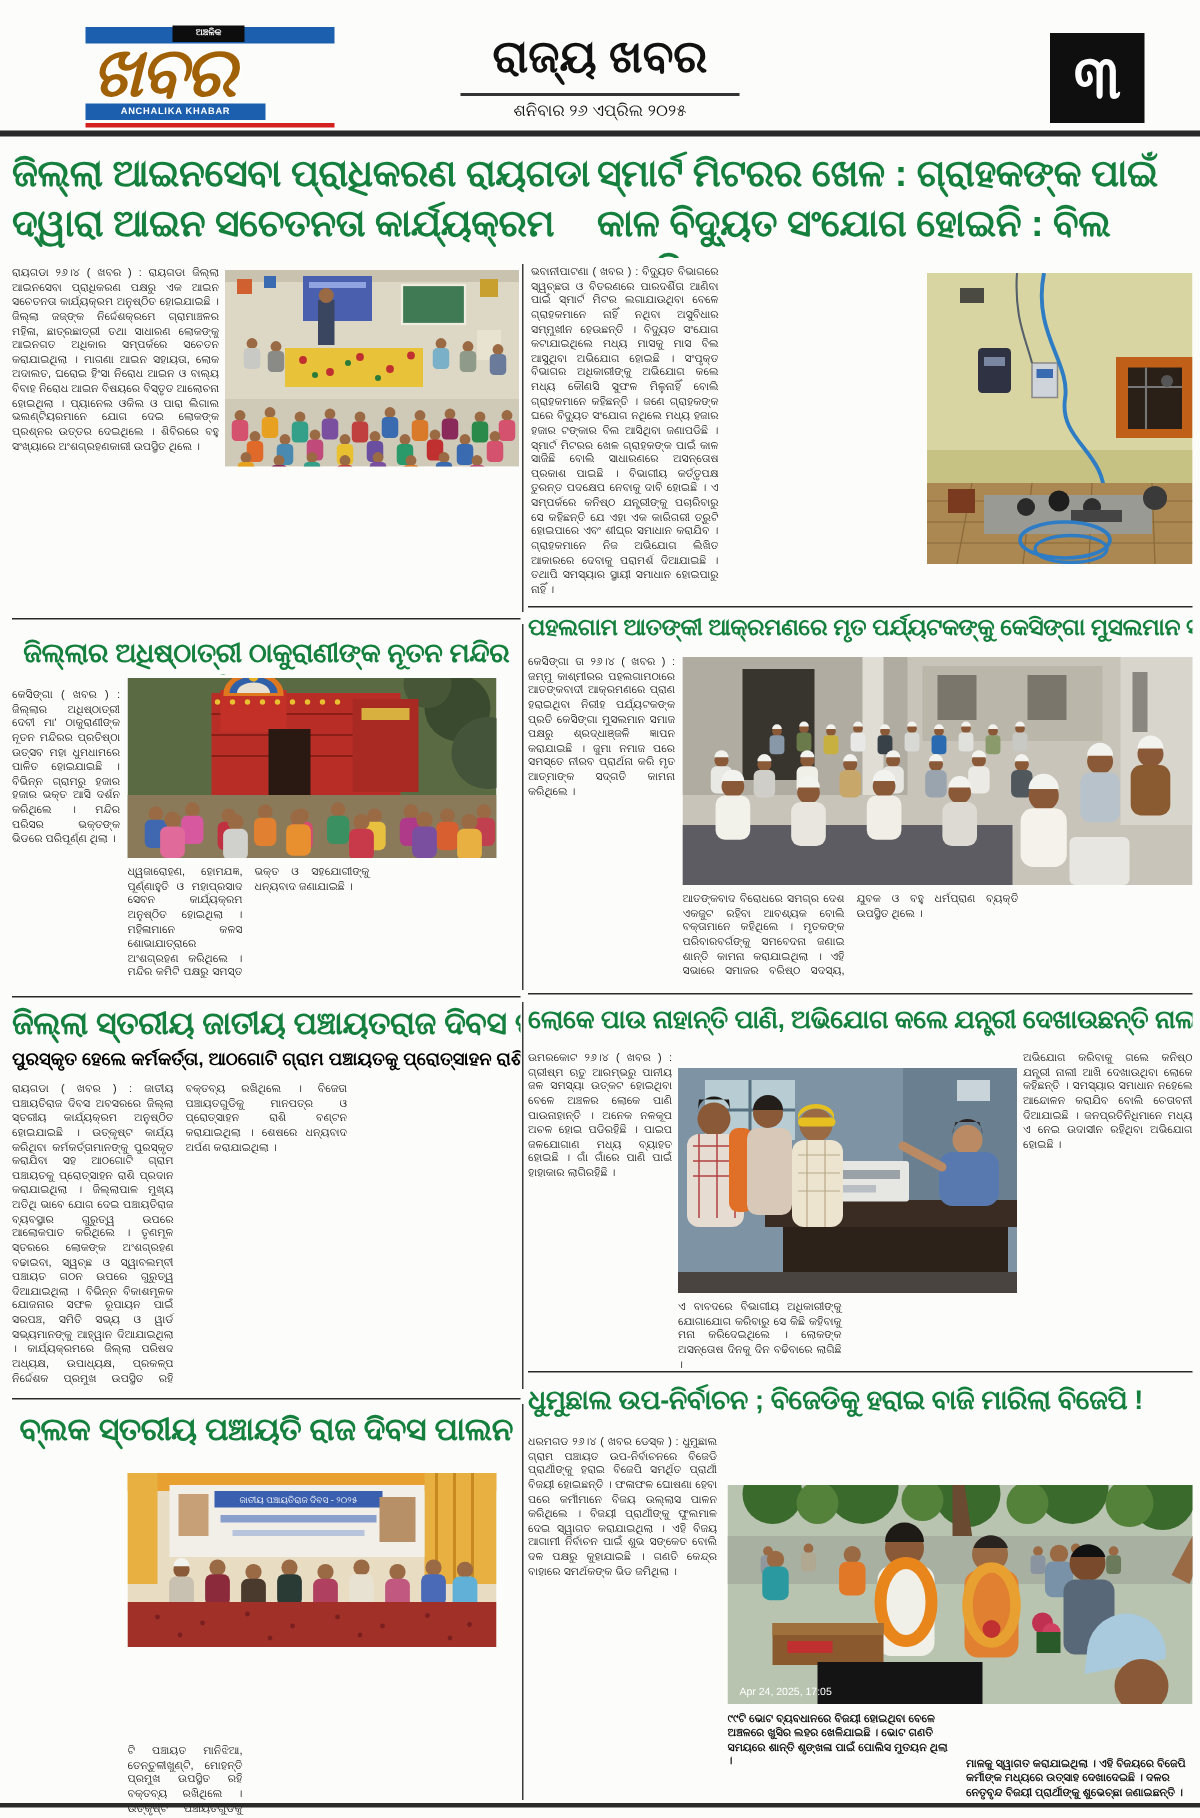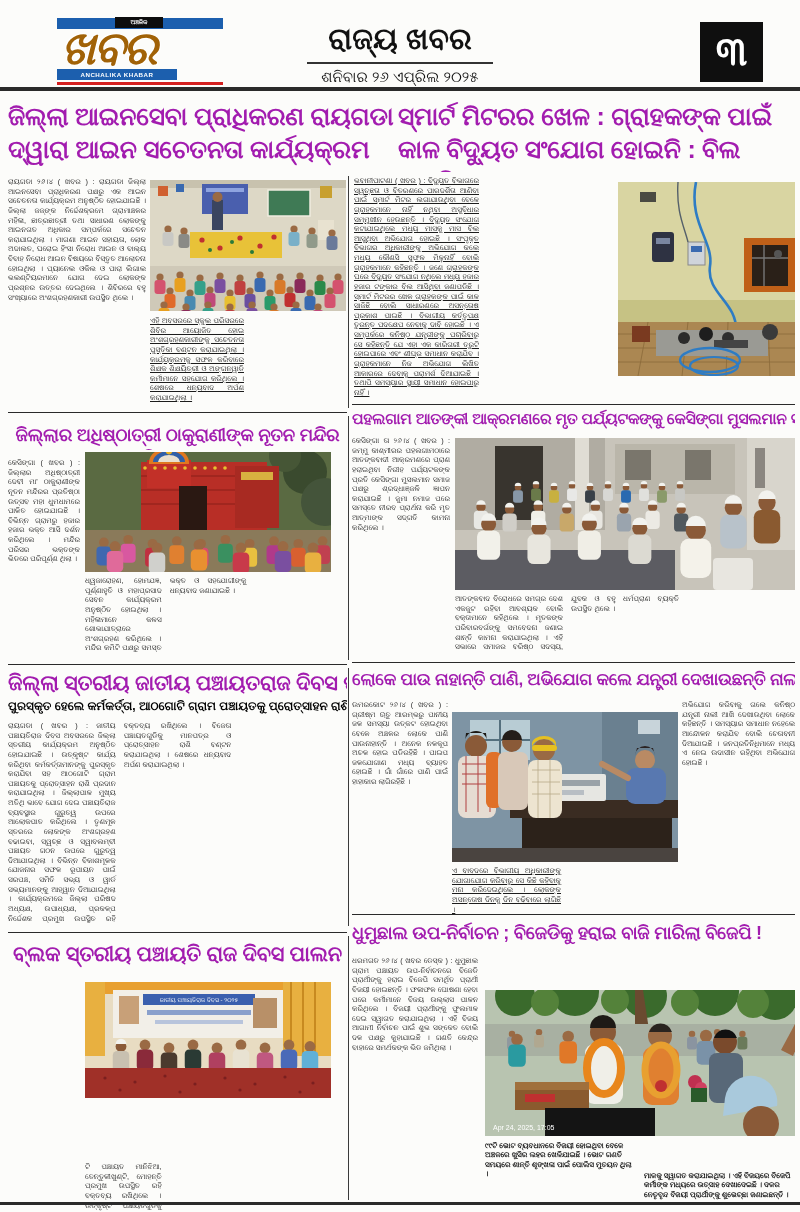--- a/index.html
+++ b/index.html
@@ -1,35 +1,35 @@
 <!DOCTYPE html>
 <html><head>
 <meta charset="utf-8">
 <style>
   html,body{margin:0;padding:0;background:#777;}
   .page{position:relative;width:800px;height:1212px;margin:0 auto;background:#fcfcfa;
         font-family:"Liberation Sans","DejaVu Sans",sans-serif;color:#111;overflow:hidden;}
   .abs{position:absolute;}
-  .headline{font-weight:800;color:#a21caf;line-height:1.3;letter-spacing:-.3px;overflow:hidden;}
+  .headline{font-weight:800;color:#15803d;line-height:1.3;letter-spacing:-.3px;overflow:hidden;}
   .subhead{font-weight:700;color:#000;overflow:hidden;}
   .body-text{font-size:7.3px;line-height:1.32;text-align:justify;color:#1c1c1c;overflow:hidden;word-break:break-word;}
-  .cols-2{column-count:2;column-gap:8px;column-fill:auto;text-decoration:underline;}
+  .cols-2{column-count:2;column-gap:8px;column-fill:auto;}
   .cols-3{column-count:3;column-gap:8px;column-fill:auto;}
   .caption{font-size:7.3px;line-height:1.3;font-weight:700;color:#111;overflow:hidden;}
   .hrule{background:#2a2a2a;}
   .vrule{background:#3a3a3a;width:1px;}
   .photo{display:block;}
   
   .logo-red{font-weight:800;font-style:italic;font-size:46px;color:#a16207;letter-spacing:-2px;
             text-shadow:1px 1px 0 #fff,-1px -1px 0 #fff;line-height:1;}
   .logo-bar{background:#1c5fae;}
   .logo-topbox{background:#0d0d0d;color:#fff;font-size:6px;font-weight:700;text-align:center;line-height:11px;}
   .logo-sub{color:#fff;font-size:6.2px;font-weight:700;letter-spacing:.5px;line-height:11px;text-align:center;}
   .mast-title{font-weight:800;font-size:30px;text-align:center;letter-spacing:0;}
-  .mast-date{font-size:15px;text-align:center;color:#111;}
+  .mast-date{font-size:11px;text-align:center;color:#111;}
   .pagebox{background:#0f0f0f;color:#fff;font-size:40px;font-weight:700;display:flex;align-items:center;justify-content:center;}
 </style>
 </head>
 <body>
 
 <div class="page">
 
   <svg width="0" height="0" style="position:absolute">
     <defs>
       <g id="fig">
@@ -115,21 +115,20 @@
     <use href="#fig" x="14" y="128" color="#e8a020"></use>
       <use href="#fig" x="36" y="130" color="#8a2a5a"></use>
       <use href="#fig" x="58" y="128" color="#35a08a"></use>
       <use href="#fig" x="80" y="130" color="#c04040"></use>
       <use href="#fig" x="102" y="128" color="#7a4fa0"></use>
       <use href="#fig" x="124" y="130" color="#d87a2a"></use>
       <use href="#fig" x="146" y="128" color="#3a6ab0"></use>
       <use href="#fig" x="168" y="130" color="#c04a7a"></use>
   </svg>
 
-  <div class="abs body-text cols-2" style="left:150px;top:316px;width:196px;height:92px;">ଏହି ଅବସରରେ ସ୍କୁଲ ପରିସରରେ ଶିବିର ଆୟୋଜିତ ହୋଇ ଅଂଶଗ୍ରହଣକାରୀଙ୍କୁ ସଚେତନତା ପୁସ୍ତିକା ବଣ୍ଟନ କରାଯାଇଥିଲା । କାର୍ଯ୍ୟକ୍ରମକୁ ସଫଳ କରିବାରେ ଶିକ୍ଷକ ଶିକ୍ଷୟିତ୍ରୀ ଓ ଅଙ୍ଗନୱାଡି କର୍ମୀମାନେ ସହଯୋଗ କରିଥିଲେ । ଶେଷରେ ଧନ୍ୟବାଦ ଅର୍ପଣ କରାଯାଇଥିଲା ।</div>
 
   <div class="abs vrule" style="left:348px;top:176px;height:232px;"></div>
   <div class="abs headline" style="left:398px;top:100px;width:398px;height:72px;font-size:25px;">ସ୍ମାର୍ଟ ମିଟରର ଖେଳ : ଗ୍ରାହକଙ୍କ ପାଇଁ କାଳ ବିଦ୍ୟୁତ ସଂଯୋଗ ହୋଇନି : ବିଲ ଆସୁଛି</div>
   <div class="abs body-text cols-2" style="left:354px;top:176px;width:258px;height:232px;">ଭବାନୀପାଟଣା ( ଖବର ) : ବିଦ୍ୟୁତ ବିଭାଗରେ ସ୍ୱଚ୍ଛତା ଓ ବିତରଣରେ ପାରଦର୍ଶିତା ଆଣିବା ପାଇଁ ସ୍ମାର୍ଟ ମିଟର ଲଗାଯାଉଥିବା ବେଳେ ଗ୍ରାହକମାନେ ନାହିଁ ନଥିବା ଅସୁବିଧାର ସମ୍ମୁଖୀନ ହେଉଛନ୍ତି । ବିଦ୍ୟୁତ ସଂଯୋଗ କଟାଯାଇଥିଲେ ମଧ୍ୟ ମାସକୁ ମାସ ବିଲ ଆସୁଥିବା ଅଭିଯୋଗ ହୋଇଛି । ସଂପୃକ୍ତ ବିଭାଗର ଅଧିକାରୀଙ୍କୁ ଅଭିଯୋଗ କଲେ ମଧ୍ୟ କୌଣସି ସୁଫଳ ମିଳୁନାହିଁ ବୋଲି ଗ୍ରାହକମାନେ କହିଛନ୍ତି । ଜଣେ ଗ୍ରାହକଙ୍କ ଘରେ ବିଦ୍ୟୁତ ସଂଯୋଗ ନଥିଲେ ମଧ୍ୟ ହଜାର ହଜାର ଟଙ୍କାର ବିଲ ଆସିଥିବା ଜଣାପଡିଛି । ସ୍ମାର୍ଟ ମିଟରର ଖେଳ ଗ୍ରାହକଙ୍କ ପାଇଁ କାଳ ସାଜିଛି ବୋଲି ସାଧାରଣରେ ଅସନ୍ତୋଷ ପ୍ରକାଶ ପାଇଛି । ବିଭାଗୀୟ କର୍ତ୍ତୃପକ୍ଷ ତୁରନ୍ତ ପଦକ୍ଷେପ ନେବାକୁ ଦାବି ହୋଇଛି । ଏ ସମ୍ପର୍କରେ କନିଷ୍ଠ ଯନ୍ତ୍ରୀଙ୍କୁ ପଚାରିବାରୁ ସେ କହିଛନ୍ତି ଯେ ଏହା ଏକ କାରିଗରୀ ତ୍ରୁଟି ହୋଇପାରେ ଏବଂ ଶୀଘ୍ର ସମାଧାନ କରାଯିବ । ଗ୍ରାହକମାନେ ନିଜ ଅଭିଯୋଗ ଲିଖିତ ଆକାରରେ ଦେବାକୁ ପରାମର୍ଶ ଦିଆଯାଇଛି । ତଥାପି ସମସ୍ୟାର ସ୍ଥାୟୀ ସମାଧାନ ହୋଇପାରୁ ନାହିଁ ।</div>
 
   <svg class="abs photo" style="left:618px;top:182px;" width="177" height="194" viewBox="0 0 177 194">
     <rect width="177" height="140" fill="#d9d5a2"></rect>
     <rect x="0" y="118" width="177" height="22" fill="#c6c284"></rect>
     <rect x="22" y="10" width="16" height="10" fill="#4a4a42"></rect>
     <rect x="34" y="50" width="22" height="30" rx="3" fill="#2e3242"></rect>

